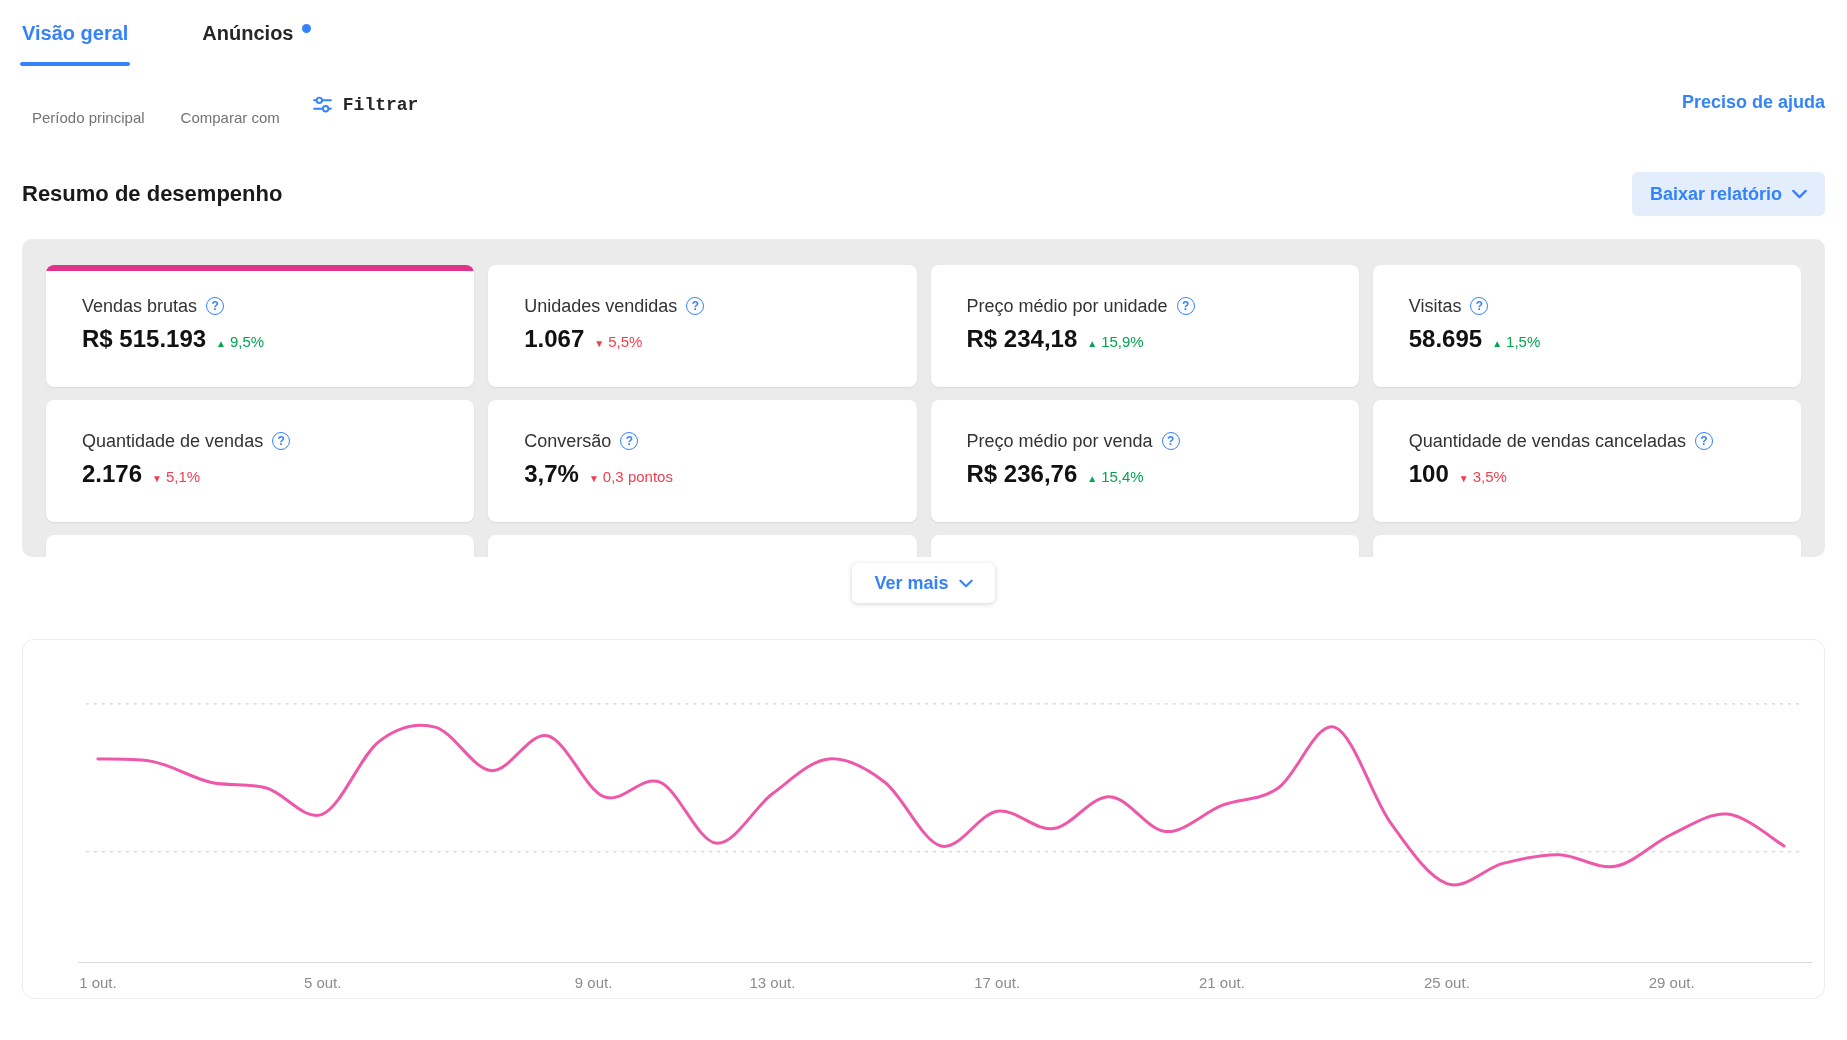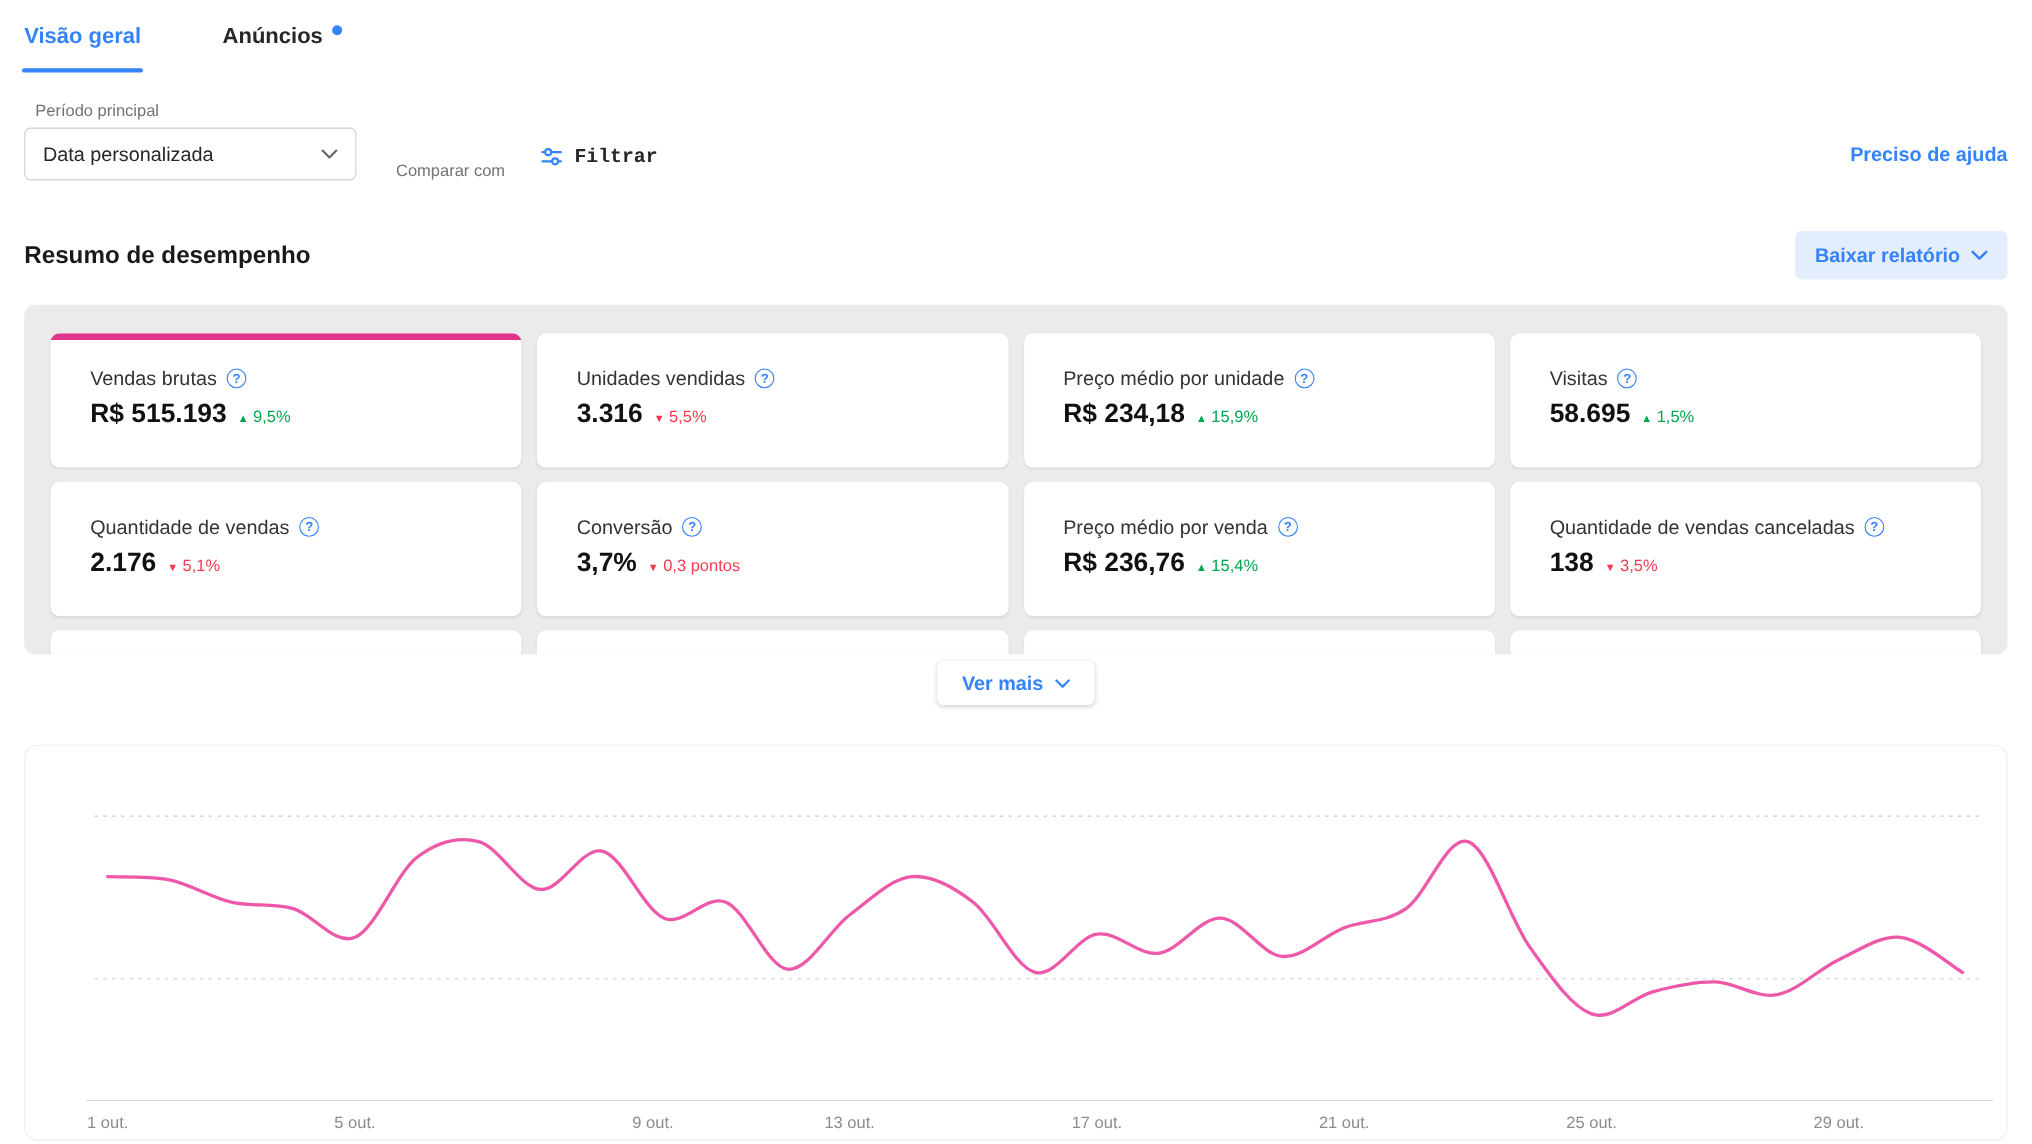--- a/index.html
+++ b/index.html
@@ -90,26 +90,20 @@
       <span>Visão geral</span>
     </div>
     <div class="tab">
       <span>Anúncios</span><span class="dot"></span>
     </div>
   </nav>
 
   <div class="filter-row">
     <div class="filter-group">
       <span class="filter-label">Período principal</span>
-      <div class="select">
-        <span class="select-value">Data personalizada</span>
-        <svg class="chev chev-gray" width="15" height="10" viewBox="0 0 12 8">
-            <path d="M1 1.5 L6 6.5 L11 1.5" fill="none" stroke="currentColor" stroke-width="1.6" stroke-linecap="round" stroke-linejoin="round"></path>
-          </svg>
-      </div>
     </div>
 
     <div class="filter-group">
       <span class="filter-label">Comparar com</span>
     </div>
 
     <button class="filter-btn">
       <svg width="21" height="21" viewBox="0 0 20 20">
         <g stroke="#3483fa" stroke-width="1.8" stroke-linecap="round">
           <line x1="2" y1="6" x2="18" y2="6"></line>
@@ -150,21 +144,21 @@
           </span>
         </div>
       </div>
 
       <div class="card">
         <div class="card-top">
           <span class="card-label">Unidades vendidas</span>
           <span class="help-icon">?</span>
         </div>
         <div class="card-value-row">
-          <span class="card-value">3.316</span>
+          <span class="card-value">1.067</span>
           <span class="delta" data-trend="down">
             <span class="arrow"></span>
             <span>5,5%</span>
           </span>
         </div>
       </div>
 
       <div class="card">
         <div class="card-top">
           <span class="card-label">Preço médio por unidade</span>
@@ -237,21 +231,21 @@
           </span>
         </div>
       </div>
 
       <div class="card">
         <div class="card-top">
           <span class="card-label">Quantidade de vendas canceladas</span>
           <span class="help-icon">?</span>
         </div>
         <div class="card-value-row">
-          <span class="card-value">138</span>
+          <span class="card-value">100</span>
           <span class="delta" data-trend="down">
             <span class="arrow"></span>
             <span>3,5%</span>
           </span>
         </div>
       </div>
     </div>
 
     <div class="cards-grid">
       <div class="card peek"></div>

